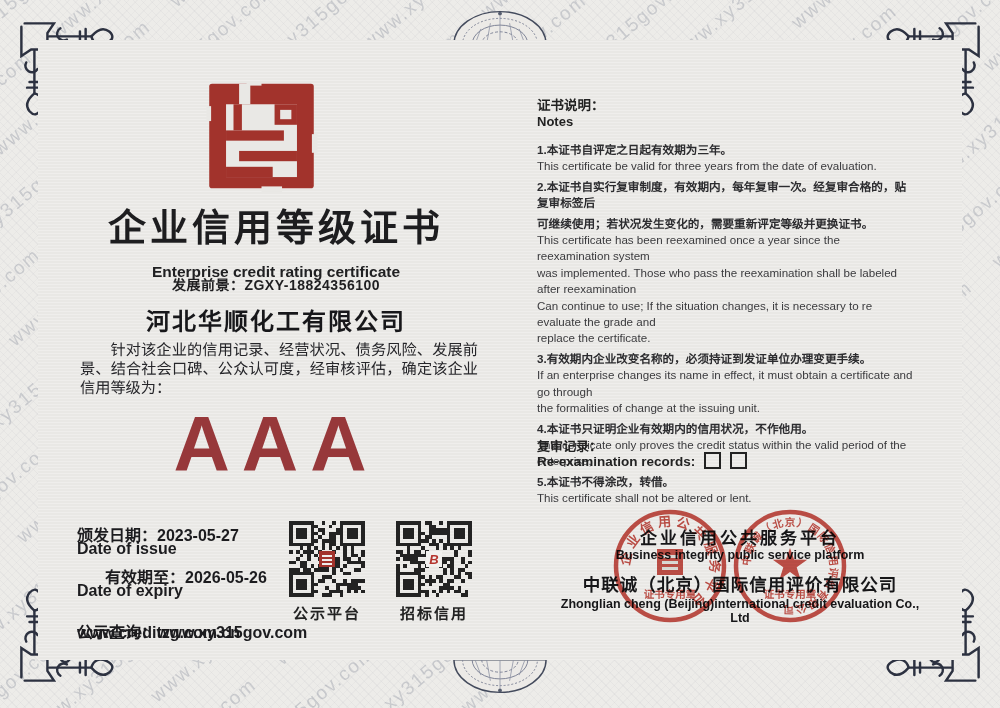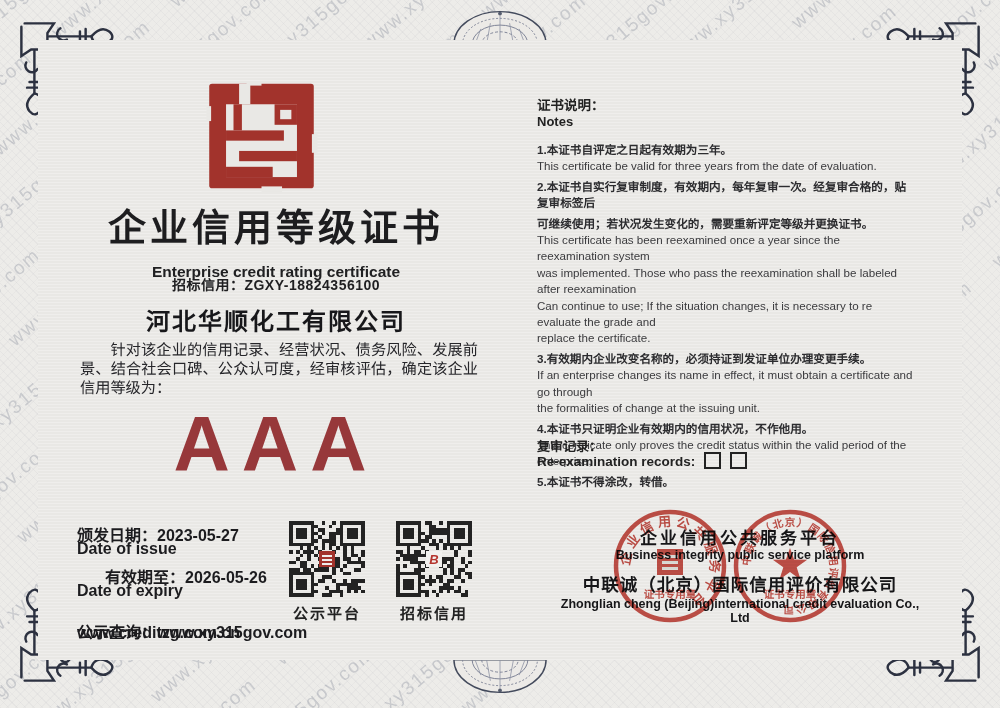--- a/index.html
+++ b/index.html
@@ -199,21 +199,21 @@
     <rect x="80" y="32" width="12" height="10" fill="#e9e8e5"></rect>
     <rect x="22" y="54" width="62" height="11" fill="#a2332c"></rect>
     <rect x="36" y="76" width="62" height="11" fill="#a2332c"></rect>
     <rect x="22" y="93" width="50" height="11" fill="#a2332c"></rect>
     <rect x="30" y="26" width="9" height="28" fill="#a2332c"></rect>
   </svg>
 
   <div class="abs c-col title-zh">企业信用等级证书</div>
   <div class="abs c-col title-en">Enterprise credit rating certificate</div>
   <div class="abs c-col certno">
-    <span>招标信用：</span><span>ZGXY-18824356100</span>
+    <span>发展前景：</span><span>ZGXY-18824356100</span>
   </div>
   <div class="abs c-col company">河北华顺化工有限公司</div>
   <div class="abs statement">针对该企业的信用记录、经营状况、债务风险、发展前景、结合社会口碑、公众认可度，经审核评估，确定该企业信用等级为：</div>
   <div class="abs c-col rating">AAA</div>
 
   <div class="abs meta zh" style="top:522px;">
     <span>颁发日期：</span><span>2023-05-27</span>
   </div>
   <div class="abs meta en" style="top:540px;">Date of issue</div>
   <div class="abs meta zh" style="top:564px;margin-left:28px;">
@@ -717,20 +717,21 @@
       <div class="note-line en">This certificate has been reexamined once a year since the reexamination system</div>
       <div class="note-line en">was implemented. Those who pass the reexamination shall be labeled after reexamination</div>
       <div class="note-line en">Can continue to use; If the situation changes, it is necessary to re evaluate the grade and</div>
       <div class="note-line en">replace the certificate.</div>
       <div class="note-line zh">3.有效期内企业改变名称的，必须持证到发证单位办理变更手续。</div>
       <div class="note-line en">If an enterprise changes its name in effect, it must obtain a certificate and go through</div>
       <div class="note-line en">the formalities of change at the issuing unit.</div>
       <div class="note-line zh">4.本证书只证明企业有效期内的信用状况，不作他用。</div>
       <div class="note-line en">This certificate only proves the credit status within the valid period of the enterprise,</div>
       <div class="note-line zh">5.本证书不得涂改，转借。</div>
+      <div class="note-line en">This certificate shall not be altered or lent.</div>
     </div>
 
   <div class="abs rcol reexam-zh">复审记录：</div>
   <div class="abs rcol reexam-row">
     <span>Re-examination records:</span>
     <span class="cbx"></span>
     <span class="cbx"></span>
   </div>
 
   <div class="abs issuer iss-pzh">企业信用公共服务平台</div>

